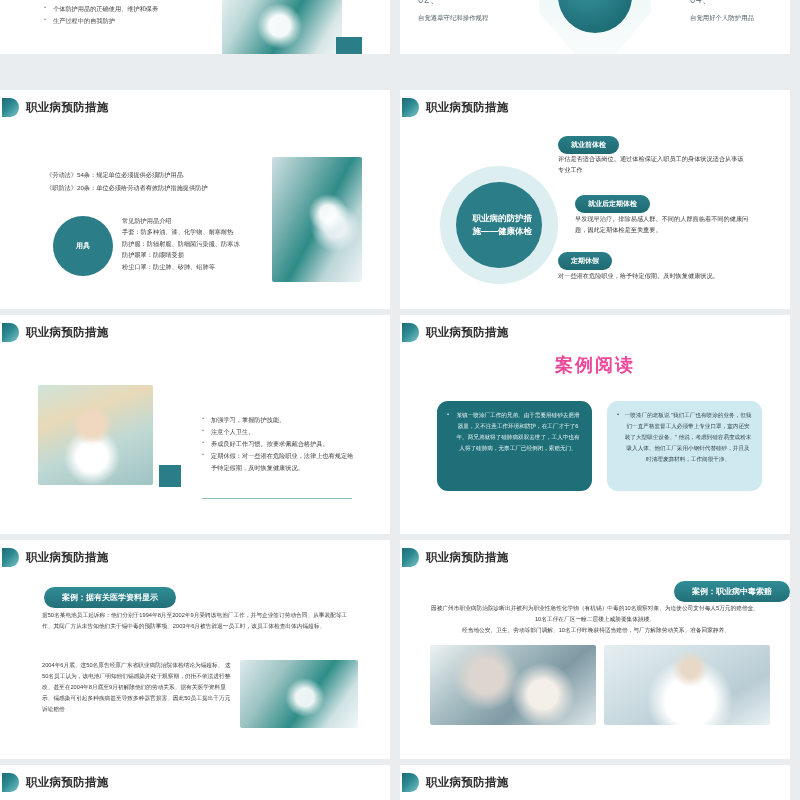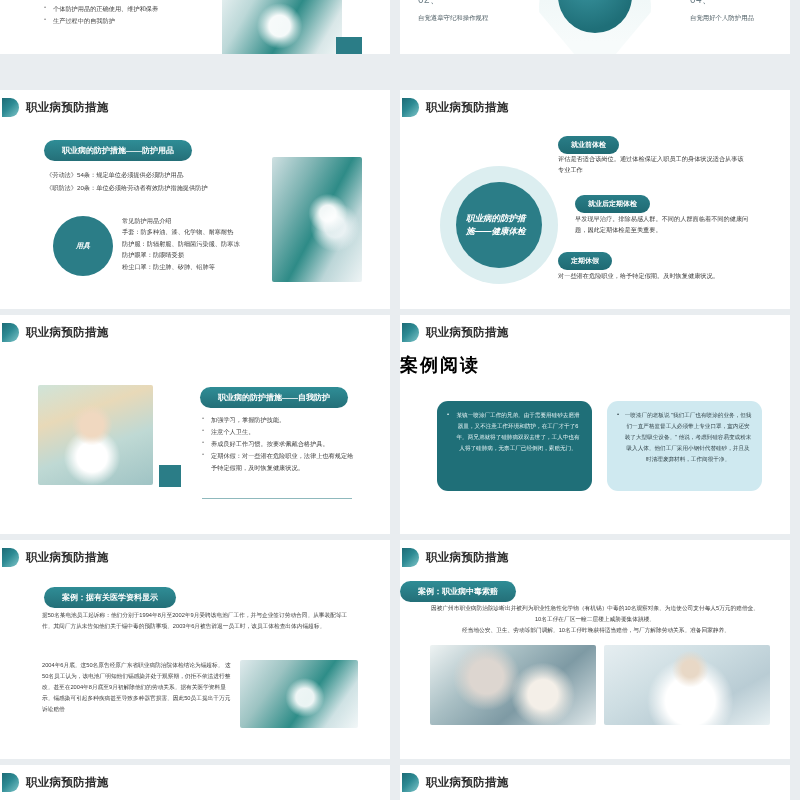--- a/index.html
+++ b/index.html
@@ -104,22 +104,22 @@
       radial-gradient(circle at 48% 55%, rgba(255,255,255,.95) 0 14%, rgba(255,255,255,0) 30%),
       linear-gradient(120deg, #eef4f5 0%, #bcd8d8 25%, #2e8b87 55%, #d9e7e8 82%, #f4f9f9 100%);
   }
 
   .sq-accent { background: #2b7d87; position: absolute; }
 
   
   .circ {
     border-radius: 50%;
     display: flex; align-items: center; justify-content: center;
-    text-align: left;
-    color: #fff; font-weight: bold; font-style: italic;
+    text-align: right;
+    color: #fff; font-weight: bold;
   }
   .circ-solid { background: #2b7d87; }
   .ring {
     position: absolute;
     border-radius: 50%;
     background: #dceef0;
   }
 
   
   .case-box { border-radius: 11px; padding: 9px 10px; display: flex; gap: 5px; }
@@ -180,23 +180,20 @@
       <div class="num-txt">自觉用好个人防护用品</div>
     </div>
   </div>
 
   <div class="slide col-l row-1">
     <div class="hdr">
       <span class="hdr-mark"></span>
       <span class="hdr-title">职业病预防措施</span>
     </div>
 
-    <div style="position:absolute; left:44px; top:49px;">
-      <span class="pill pill-lg">职业病的防护措施——防护用品</span>
-    </div>
 
     <div class="body-txt" style="position:absolute; left:46px; top:79px; width:270px;">《劳动法》54条：规定单位必须提供必须防护用品.</div>
     <div class="body-txt" style="position:absolute; left:46px; top:92px; width:270px;">《职防法》20条：单位必须给劳动者有效防护措施提供防护</div>
 
     <div class="circ circ-solid" style="position:absolute; left:52px; top:217px; width:0; height:0;"></div>
     <div class="circ circ-solid" style="position:absolute; left:53px; top:126px; width:60px; height:60px; font-size:7px;">
       <span>用具</span>
     </div>
 
     <div style="position:absolute; left:122px; top:125px; width:190px;">
@@ -239,42 +236,39 @@
 
   <div class="slide col-l row-2">
     <div class="hdr">
       <span class="hdr-mark"></span>
       <span class="hdr-title">职业病预防措施</span>
     </div>
 
     <div class="photo ph-nurse" style="position:absolute; left:38px; top:70px; width:115px; height:100px; border-radius:2px;"></div>
     <div class="sq-accent" style="left:159px; top:150px; width:22px; height:22px;"></div>
 
-    <div style="position:absolute; left:200px; top:71px;">
-      <span class="pill pill-lg">职业病的防护措施——自我防护</span>
-    </div>
 
     <ul class="bul" style="position:absolute; left:200px; top:99px; width:156px;">
       <li>加强学习，掌握防护技能。</li>
       <li>注意个人卫生。</li>
       <li>养成良好工作习惯。按要求佩戴合格护具。</li>
       <li>定期休假：对一些潜在危险职业，法律上也有规定给予特定假期，及时恢复健康状况。</li>
     </ul>
 
     <div class="rule" style="position:absolute; left:202px; top:183px; width:150px;"></div>
   </div>
 
   <div class="slide col-r row-2">
     <div class="hdr">
       <span class="hdr-mark"></span>
       <span class="hdr-title">职业病预防措施</span>
     </div>
 
-    <div style="position:absolute; left:0; top:38px; width:100%; text-align:left;
-                font-size:18px; font-weight:bold; color:#000000; letter-spacing:2px;font-family:Liberation Mono, monospace;">案例阅读</div>
+    <div style="position:absolute; left:0; top:38px; width:100%; text-align:center;
+                font-size:18px; font-weight:bold; color:#ec4899; letter-spacing:2px;font-family:Liberation Mono, monospace;">案例阅读</div>
 
     <div class="case-box case-dark" style="position:absolute; left:37px; top:86px; width:155px; height:90px;">
       <span class="bullet-dot">•</span>
       <span class="case-txt">某镇一喷涂厂工作的兄弟。由于需要用硅砂去磨滑器皿，又不注意工作环境和防护，在工厂才干了6年。两兄弟就得了硅肺病双双去世了，工人中也有人得了硅肺病，无奈工厂已经倒闭，索赔无门。</span>
     </div>
 
     <div class="case-box case-light" style="position:absolute; left:207px; top:86px; width:155px; height:90px;">
       <span class="bullet-dot">•</span>
       <span class="case-txt">一喷漆厂的老板说 "我们工厂也有喷涂的业务，但我们一直严格监督工人必须带上专业口罩，室内还安装了大型吸尘设备。" 他说，考虑到硅容易变成粉末吸入人体。他们工厂采用小钢针代替硅砂，并且及时清理废弃材料，工作间很干净。</span>
     </div>
@@ -296,21 +290,21 @@
 
     <div class="photo ph-doc" style="position:absolute; left:240px; top:120px; width:118px; height:68px; border-radius:2px;"></div>
   </div>
 
   <div class="slide col-r row-3">
     <div class="hdr">
       <span class="hdr-mark"></span>
       <span class="hdr-title">职业病预防措施</span>
     </div>
 
-    <div style="position:absolute; left:0; top:40px; width:100%; text-align:left;">
+    <div style="position:absolute; left:0; top:40px; width:100%; text-align:right;">
       <span class="pill pill-lg">案例：职业病中毒索赔</span>
     </div>
 
     <div class="body-txt-sm" style="position:absolute; left:30px; top:63px; width:330px; text-align:center;">因被广州市职业病防治院诊断出并被列为职业性急性化学物（有机锡）中毒的10名观察对象。为迫使公司支付每人5万元的赔偿金。10名工仔在厂区一幢二层楼上威胁要集体跳楼。</div>
     <div class="body-txt-sm" style="position:absolute; left:24px; top:85px; width:344px; text-align:center;">经当地公安、卫生、劳动等部门调解。10名工仔昨晚获得适当赔偿，与厂方解除劳动关系。准备回家静养。</div>
 
     <div class="photo ph-elder" style="position:absolute; left:30px; top:105px; width:166px; height:80px; border-radius:2px;"></div>
     <div class="photo ph-doctor2" style="position:absolute; left:204px; top:105px; width:166px; height:80px; border-radius:2px;"></div>
   </div>
 

